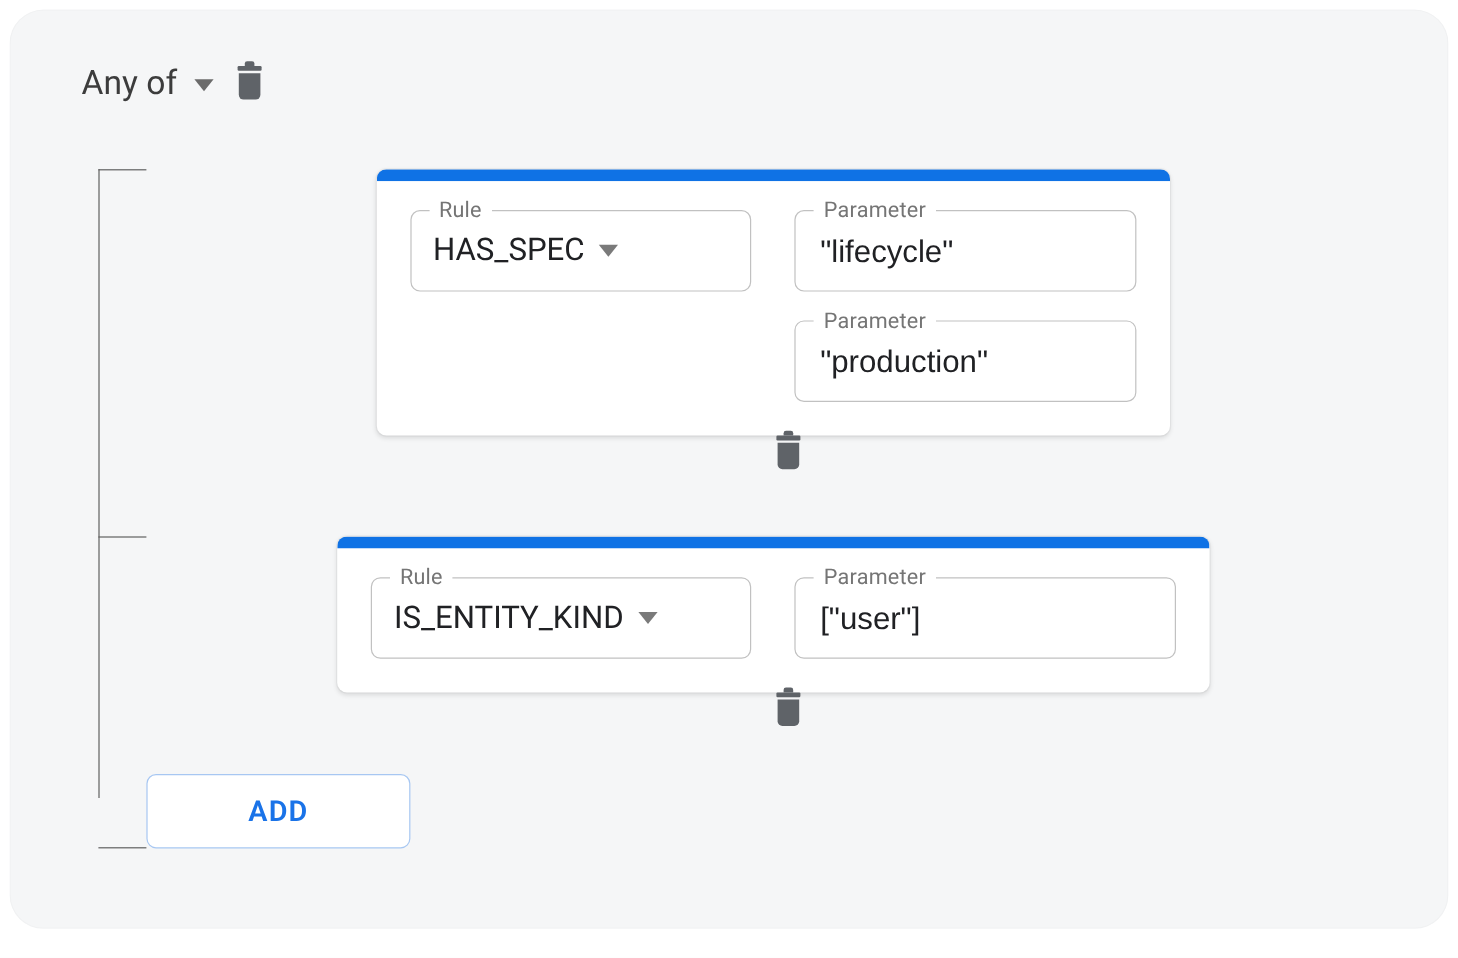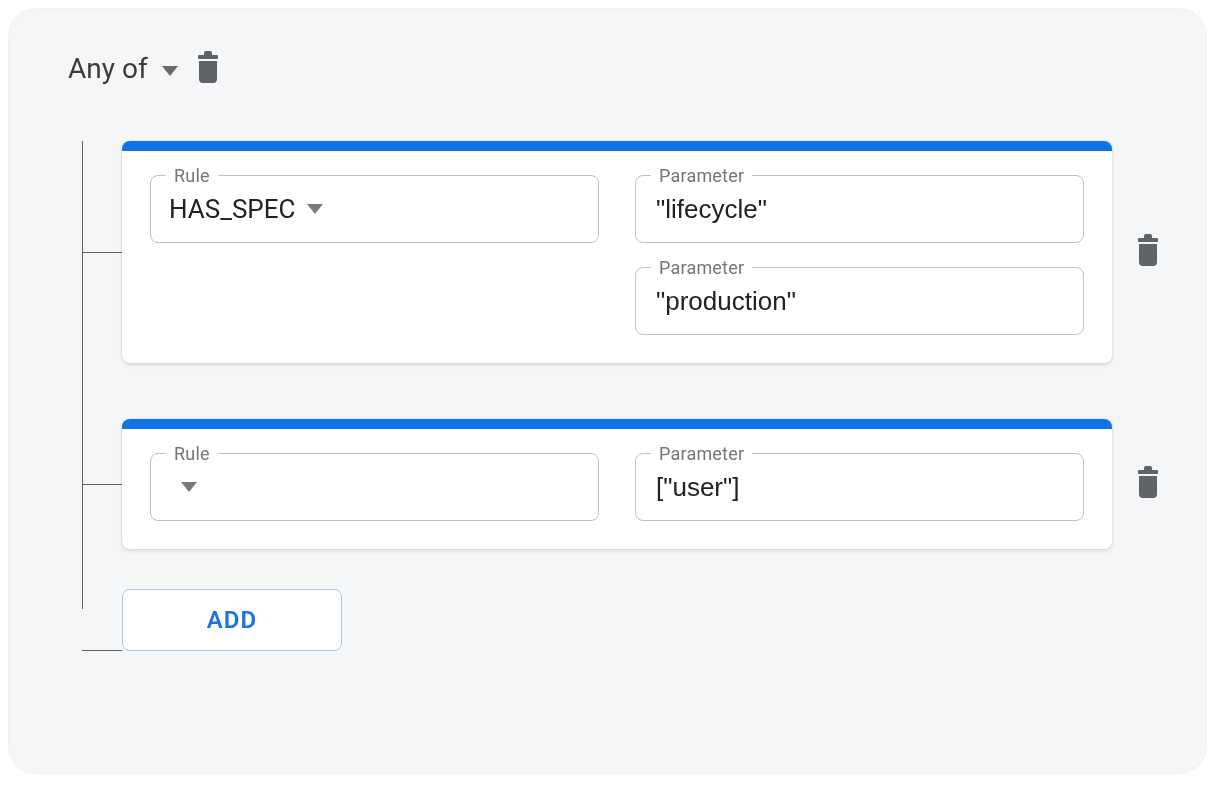--- a/index.html
+++ b/index.html
@@ -87,20 +87,21 @@
     position: absolute;
     left: 18px; top: 0; bottom: 42px;
     width: 1px;
     background: #606060;
   }
   .node {
     position: relative;
     margin-top: 56px;
     display: flex;
     align-items: center;
+    flex-direction: column;
   }
   .node::before {
     content: "";
     position: absolute;
     left: -40px;
     width: 40px;
     height: 1px;
     background: #606060;
   }
   .node-add {
@@ -252,20 +253,21 @@
             </div>
           </div>
         </div>
 
         <div class="node">
           <div class="card">
             <div class="col">
               <div class="field">
                 <span class="field-legend">Rule</span>
                 <div class="field-box select">
+                  <span>IS_ENTITY_KIND</span>
                   <span class="sel-caret"></span>
                 </div>
               </div>
             </div>
             <div class="col">
               <div class="field">
                 <span class="field-legend">Parameter</span>
                 <div class="field-box input">
                   <input type="text" value="[&quot;user&quot;]" style="">
                 </div>

